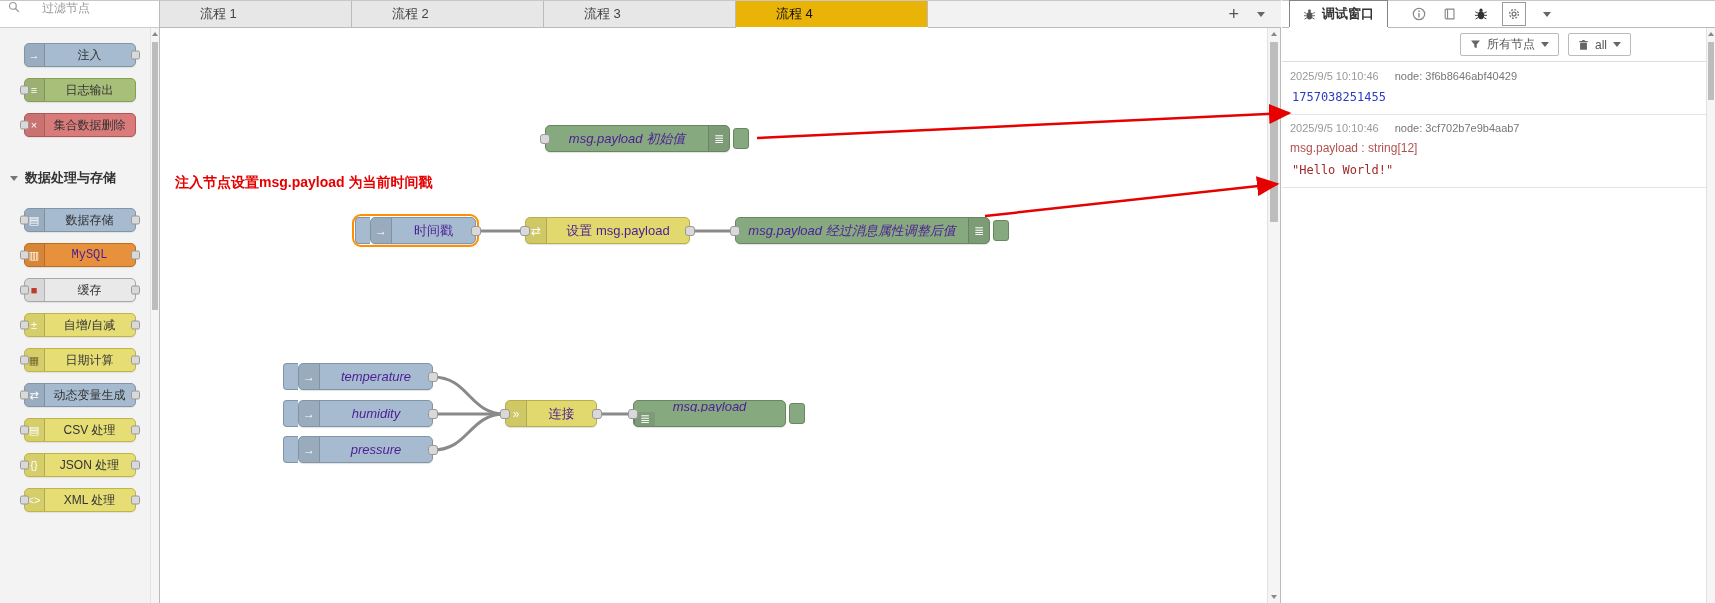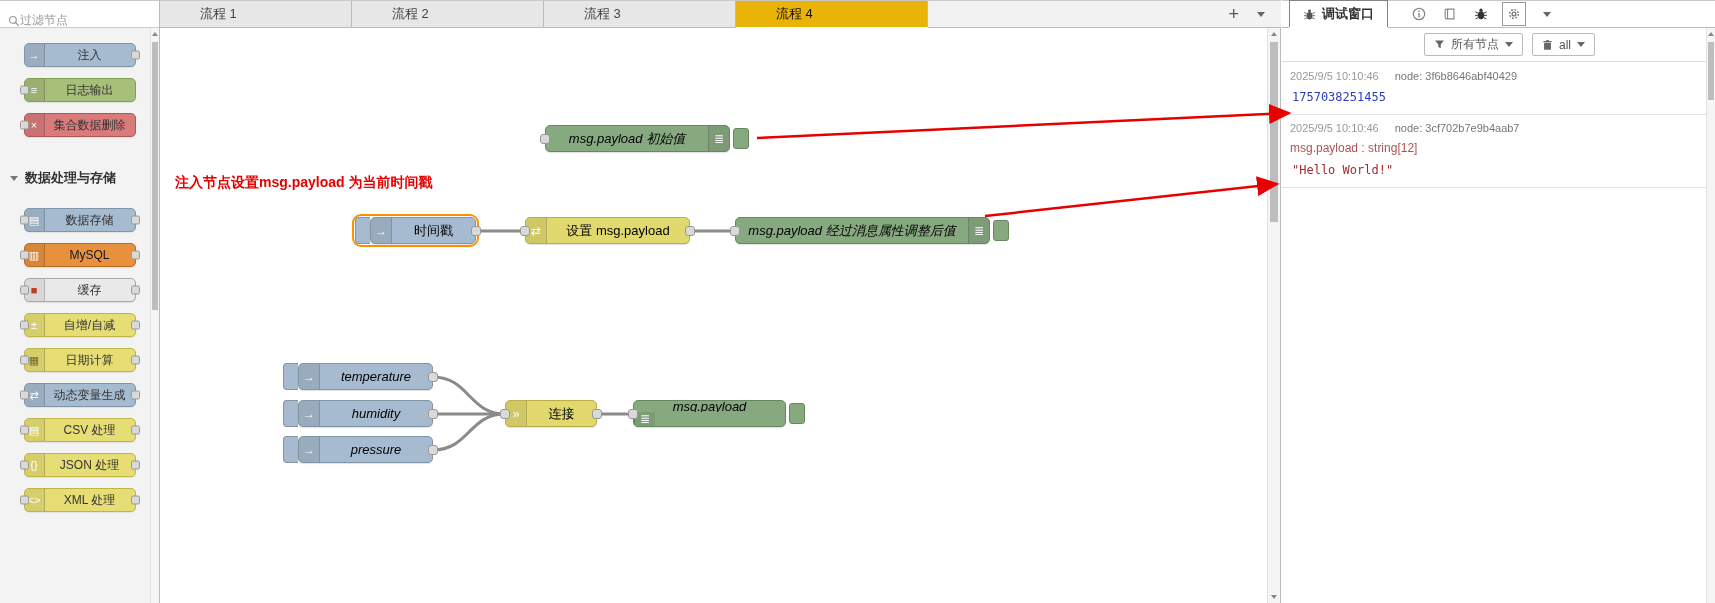--- a/index.html
+++ b/index.html
@@ -3,21 +3,21 @@
 <meta charset="utf-8">
 <style>
   *{margin:0;padding:0;box-sizing:border-box}
   html,body{width:1715px;height:603px;overflow:hidden;background:#fff}
   #app{position:relative;width:1715px;height:603px;background:#fff;overflow:hidden;
        font-family:"Liberation Sans","DejaVu Sans",sans-serif;font-size:13px;color:#333}
 
   
   #palette{position:absolute;left:0;top:0;width:160px;height:603px;background:#f3f3f3;border-right:1px solid #bbb}
   .palette-search{height:28px;background:#fff;border-top:1px solid #c8c8c8;border-bottom:1px solid #ccc;
-                  display:flex;align-items:flex-end;gap:0;padding:0 8px}
+                  display:flex;align-items:flex-start;gap:22px;padding:0 8px}
   .psearch-input{border:none;outline:none;width:108px;font-size:12px;font-family:inherit;background:transparent;color:#333}
   .psearch-input::placeholder{color:#999}
   .pcat{display:flex;align-items:center;gap:7px;padding:13px 10px 6px}
   .tri{width:0;height:0;border-left:4px solid transparent;border-right:4px solid transparent;border-top:5px solid #777}
   .pcat-label{font-weight:bold;font-size:13px;color:#333;white-space:nowrap}
   .plist{padding:15px 0 8px}
   .pnode{position:relative;width:112px;height:24px;margin:0 auto 11px;border:1px solid #999;border-radius:5px;
          display:flex;box-shadow:0 1px 1px rgba(0,0,0,0.08);background:#ddd}
   .picon{width:20px;display:flex;align-items:center;justify-content:center;font-size:11px;color:#fff;
          background:rgba(0,0,0,0.07);border-right:1px solid rgba(0,0,0,0.18);border-radius:4px 0 0 4px;overflow:hidden}
@@ -40,38 +40,38 @@
   #canvas{position:absolute;left:160px;top:28px;width:1121px;height:575px;background:#fff;border-right:1px solid #bbb;overflow:hidden}
   #wires{position:absolute;left:0;top:0;width:100%;height:100%}
   .wire{fill:none;stroke:#8a8a8a;stroke-width:3;stroke-linecap:round}
   #cnodes{position:absolute;left:0;top:0;right:0;bottom:0}
   .cnode{position:absolute;height:27px;display:flex;align-items:stretch;font-size:13px}
   .cnode.selected{outline:2px solid #ff8f00;outline-offset:1px;border-radius:6px}
   .nbody{flex:1;display:flex;align-items:stretch;border:1px solid #999;border-radius:5px;box-shadow:0 1px 1px rgba(0,0,0,0.12);min-width:0;overflow:hidden}
   .nicon{width:21px;display:flex;align-items:center;justify-content:center;color:rgba(255,255,255,0.95);font-size:12px;background:rgba(0,0,0,0.08);flex:none}
   .nicon.left{border-right:1px solid rgba(0,0,0,0.15)}
   .nicon.right{border-left:1px solid rgba(0,0,0,0.15)}
-  .nlabel{flex:1;display:flex;align-items:center;justify-content:center;padding:0 8px;color:#000000;white-space:nowrap;overflow:hidden}
+  .nlabel{flex:1;display:flex;align-items:center;justify-content:center;padding:0 8px;color:#4c1d95;white-space:nowrap;overflow:hidden}
   .cnode.italic .nlabel{font-style:italic}
   .nbtn{width:15px;border:1px solid #999;flex:none}
   .nbtn.left{border-radius:4px 0 0 4px;border-right:none;background-image:linear-gradient(rgba(255,255,255,0.35),rgba(255,255,255,0.35))}
   .nbtn.toggle{width:16px;height:21px;margin-left:3px;border-radius:3px;align-self:center}
   .cport{position:absolute;width:10px;height:10px;background:#d9d9d9;border:1px solid #999;border-radius:3px;top:50%;transform:translateY(-50%);z-index:1}
   .cport.in{left:-5px}.cport.out{right:-5px}
   .annotation{position:absolute;left:15px;top:146px;font-size:14px;font-weight:bold;white-space:nowrap;z-index:3}
 
   
   #debugpanel{position:absolute;left:1282px;top:0;width:433px;height:603px;background:#fff}
   .dheader{height:28px;border-top:1px solid #c8c8c8;border-bottom:1px solid #bbb;display:flex;align-items:flex-end;background:#fff;position:relative}
   .dtab{height:27px;margin-left:7px;display:flex;align-items:center;gap:6px;padding:0 13px;border:1px solid #848484;border-bottom:none;
         background:#fff;font-weight:bold;font-size:13px;position:relative;z-index:2;box-shadow:0 1px 0 #fff;white-space:nowrap}
   .dheader-icons{margin-left:auto;margin-right:158px;display:flex;align-items:center;gap:11px;align-self:center}
   .hicon{display:flex;align-items:center;justify-content:center;width:20px;height:20px;cursor:pointer}
   .hicon.boxed{border:1px solid #999;width:24px;height:24px;background:#fff}
-  .dtoolbar{height:34px;display:flex;align-items:center;justify-content:flex-end;gap:9px;padding-right:120px;border-bottom:1px solid #ddd;background:#fff}
+  .dtoolbar{height:34px;display:flex;align-items:center;justify-content:flex-end;gap:9px;padding-right:84px;border-bottom:1px solid #ddd;background:#fff}
   .dbtn{display:flex;align-items:center;gap:6px;height:23px;padding:0 9px;background:#fff;border:1px solid #bbb;border-radius:2px;
         font-size:12px;color:#555;font-family:inherit;cursor:pointer;white-space:nowrap}
   #dmessages{position:absolute;top:63px;left:0;right:9px;bottom:0;overflow:hidden}
   .dmsg{padding:7px 8px 10px;border-bottom:1px solid #e4e4e4;font-size:12px;background:#fff}
   .dmeta{display:flex;gap:16px;font-size:11px;color:#999}
   .dnode{color:#777}
   .dprop{margin-top:7px;color:#b25050;font-size:12px}
   .dval{margin-top:8px;font-family:"DejaVu Sans Mono","Liberation Mono",monospace;font-size:12px;padding-left:2px}
   .dval.number{color:#2e3bbf}
   .dval.string{color:#a32a2a}
@@ -128,21 +128,21 @@
         </div>
         <div class="plist">
           <div class="pnode" style="background: rgb(166, 187, 207); border-color: rgb(129, 149, 167);">
             <span class="picon" style="color: rgb(255, 255, 255); border-right-color: rgba(0, 0, 0, 0.18);">▤</span>
             <span class="plabel">数据存储</span>
             <span class="pport l"></span>
             <span class="pport r"></span>
           </div>
           <div class="pnode" style="background: rgb(232, 145, 60); border-color: rgb(189, 109, 31);">
             <span class="picon" style="color: rgb(255, 255, 255); border-right-color: rgba(0, 0, 0, 0.18);">▥</span>
-            <span class="plabel" style="color: #0f172a;">MySQL</span>
+            <span class="plabel" style="color: #4c1d95; font-family: Liberation Mono, monospace;">MySQL</span>
             <span class="pport l"></span>
             <span class="pport r"></span>
           </div>
           <div class="pnode" style="background: rgb(233, 233, 233); border-color: rgb(168, 168, 168);">
             <span class="picon" style="color: rgb(192, 57, 43); border-right-color: rgba(0, 0, 0, 0.18);">■</span>
             <span class="plabel">缓存</span>
             <span class="pport l"></span>
             <span class="pport r"></span>
           </div>
           <div class="pnode" style="background: rgb(230, 222, 116); border-color: rgb(191, 181, 68);">

